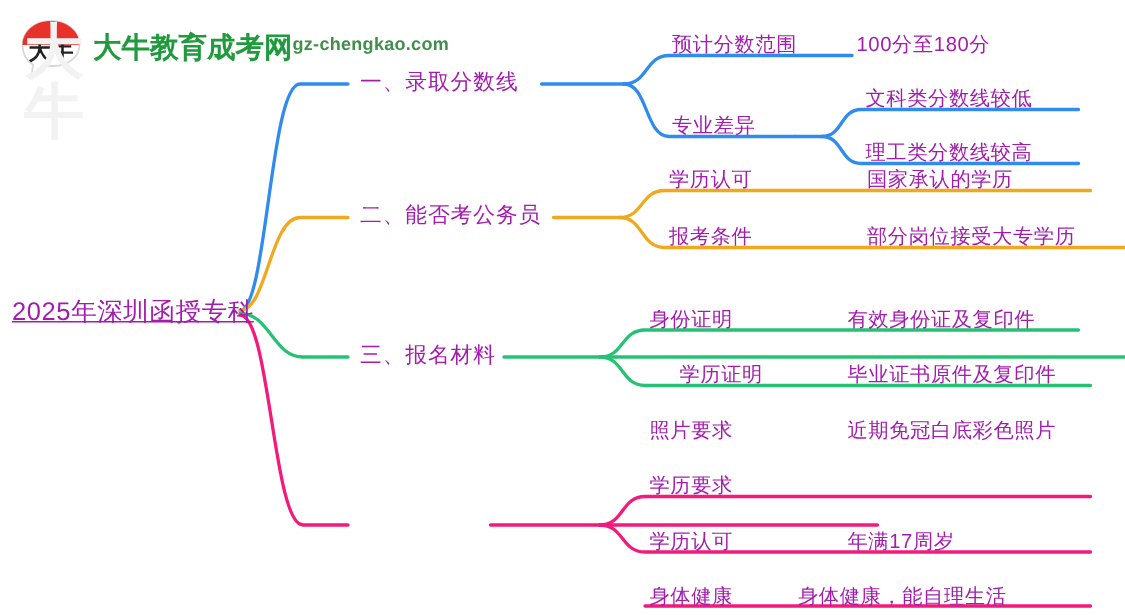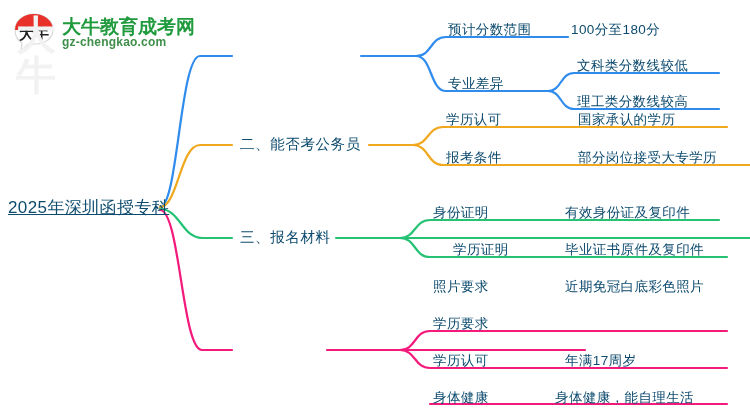--- a/index.html
+++ b/index.html
@@ -35,21 +35,21 @@
     gap: 6px;
   }
   .logo-mark {
     position: relative;
     width: 44px;
     height: 42px;
     flex: 0 0 44px;
   }
   .logo-text {
     display: flex;
-    flex-direction: column;
+    flex-direction: row;
     justify-content: center;
     line-height: 1;
   }
   .logo-cn {
     font-size: 19px;
     font-weight: bold;
     color: #1f9a3d;
     letter-spacing: 0px;
     white-space: nowrap;
   }
@@ -69,21 +69,21 @@
     font-weight: bold;
     color: #f2f2f2;
     line-height: 1;
     user-select: none;
   }
 
   
   .node {
     position: absolute;
     white-space: nowrap;
-    color: #0c4a6e;
+    color: #a21caf;
     line-height: 1;
   }
   .root-node {
     font-size: 17px;
     letter-spacing: 0.4px;
     left: 8px;
     top: 199px;
     text-decoration: underline;
   }
   .lvl1 {
@@ -143,20 +143,21 @@
       </svg>
     </div>
     <div class="logo-text">
       <span class="logo-cn">大牛教育成考网</span>
       <span class="logo-en">gz-chengkao.com</span>
     </div>
   </div>
 
   <div class="node root-node">2025年深圳函授专科</div>
 
+  <div class="node lvl1" style="left:240px; top:48px;">一、录取分数线</div>
   <div class="node lvl2" style="left:448px; top:23px;">预计分数范围</div>
   <div class="node lvl3" style="left:571px; top:23px;">100分至180分</div>
   <div class="node lvl2" style="left:448px; top:77px;">专业差异</div>
   <div class="node lvl3" style="left:577px; top:59px;">文科类分数线较低</div>
   <div class="node lvl3" style="left:577px; top:95px;">理工类分数线较高</div>
 
   <div class="node lvl1" style="left:240px; top:137px;">二、能否考公务员</div>
   <div class="node lvl2" style="left:446px; top:113px;">学历认可</div>
   <div class="node lvl3" style="left:578px; top:113px;">国家承认的学历</div>
   <div class="node lvl2" style="left:446px; top:151px;">报考条件</div>
@@ -167,15 +168,15 @@
   <div class="node lvl3" style="left:565px; top:206px;">有效身份证及复印件</div>
   <div class="node lvl2" style="left:433px; top:243px;margin-left:20px;">学历证明</div>
   <div class="node lvl3" style="left:565px; top:243px;">毕业证书原件及复印件</div>
   <div class="node lvl2" style="left:433px; top:280px;">照片要求</div>
   <div class="node lvl3" style="left:565px; top:280px;">近期免冠白底彩色照片</div>
 
   <div class="node lvl2" style="left:433px; top:317px;">学历要求</div>
   <div class="node lvl2" style="left:433px; top:354px;">学历认可</div>
   <div class="node lvl3" style="left:565px; top:354px;">年满17周岁</div>
   <div class="node lvl2" style="left:433px; top:391px;">身体健康</div>
-  <div class="node lvl3" style="left:555px; top:391px;">身体健康，能自理生活</div>
+  <div class="node lvl3" style="left:532px; top:391px;">身体健康，能自理生活</div>
 
 </div>
 
 </body></html>

